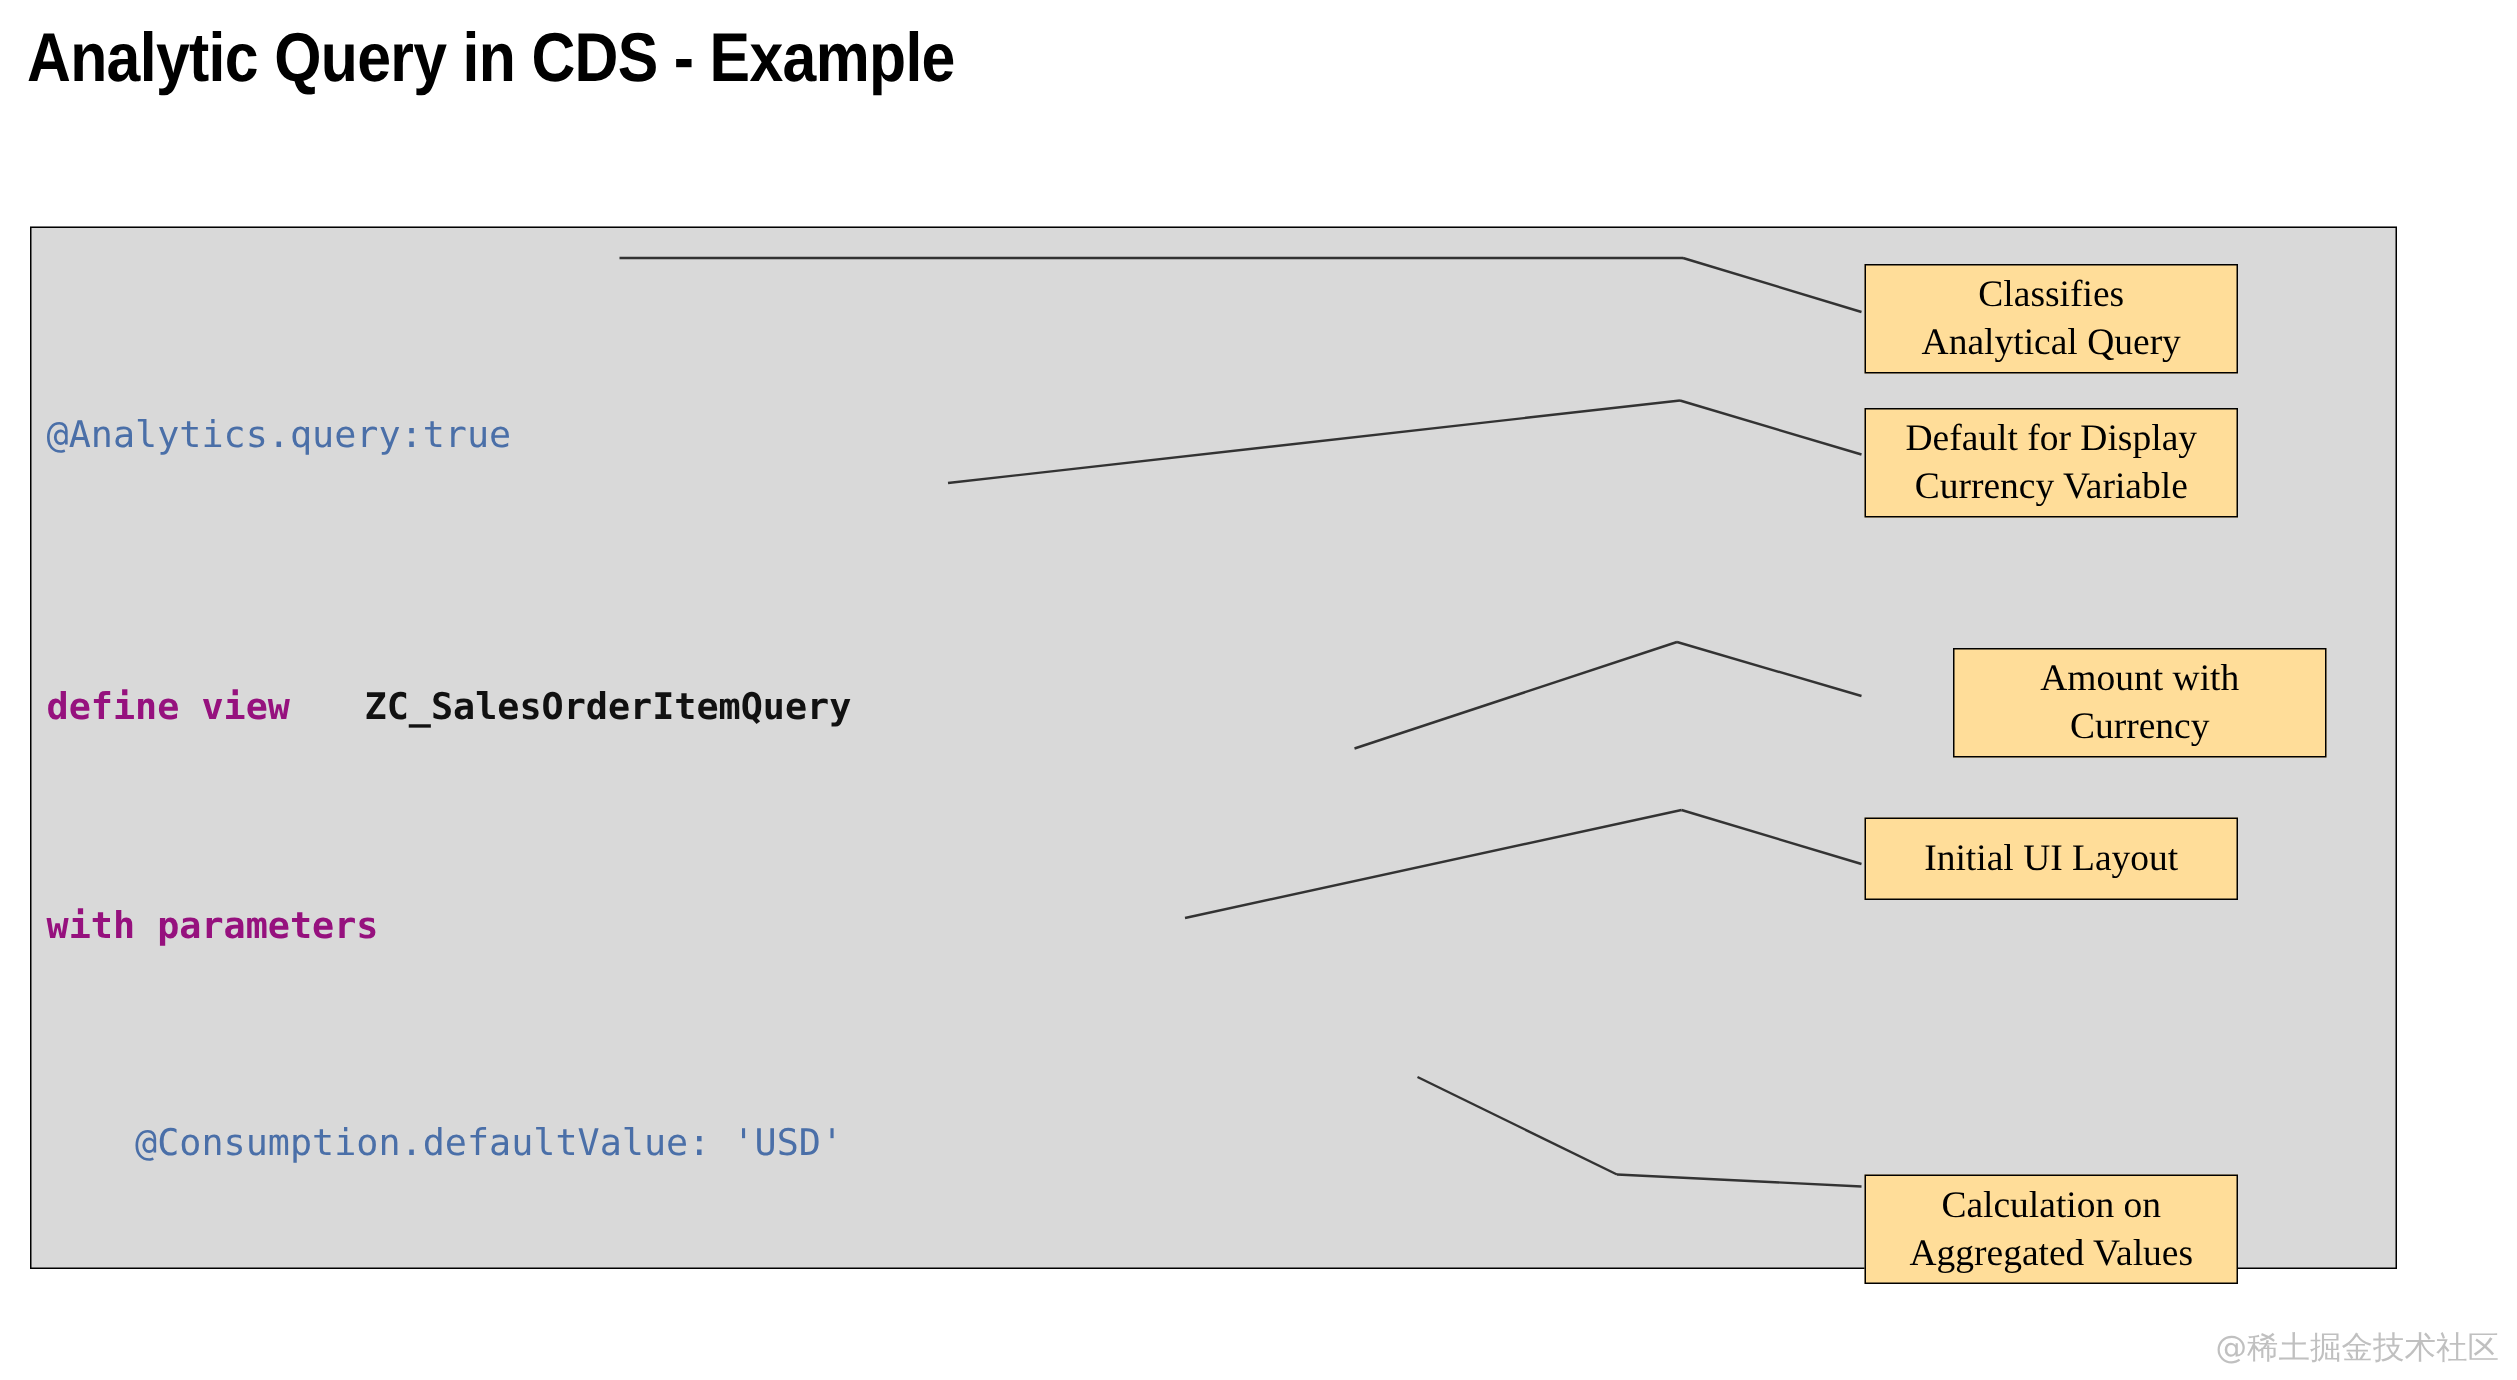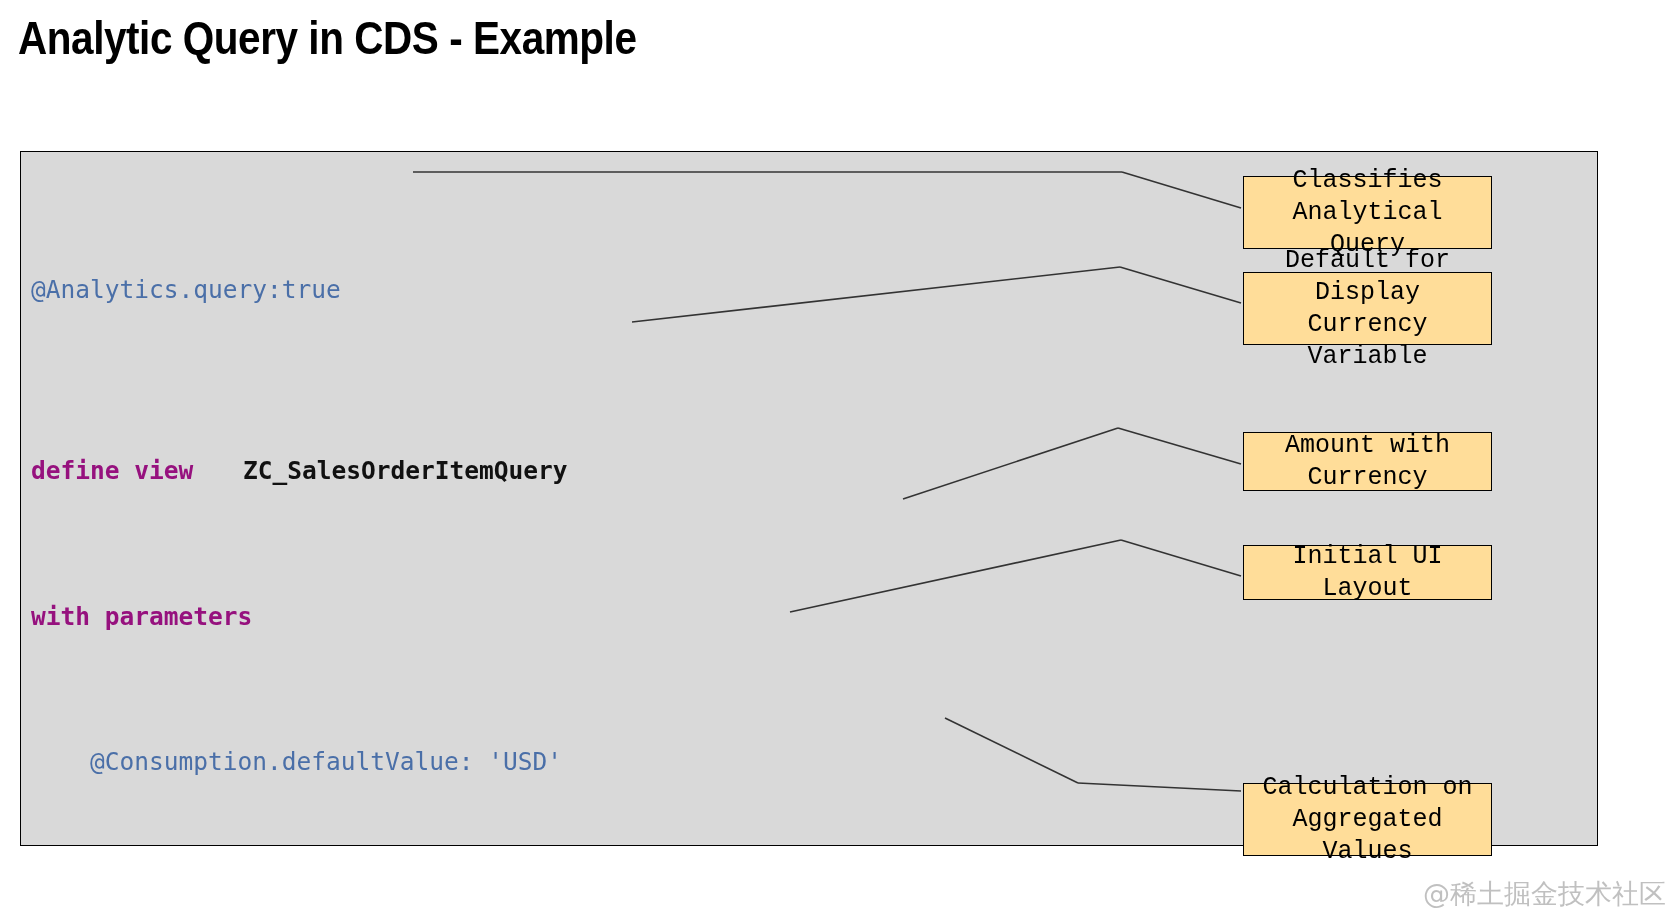--- a/index.html
+++ b/index.html
@@ -59,54 +59,54 @@
   .ann   { color: #4a6fa8; }           
   .kw    { color: #96117e; font-weight: bold; }  
   .id    { color: #111111; font-weight: bold; margin-left: 35px; }           
 
   
   .callout {
     position: absolute;
     background: #ffdd99;
     border: 1.5px solid #000000;
     box-sizing: border-box;
-    font-family: Liberation Mono, monospace;
+    font-family: Liberation Serif, serif;
     font-size: 25px;
     line-height: 32px;
     color: #000000;
     text-align: center;
     display: flex;
     align-items: center;
     justify-content: center;
     padding: 2px 6px;
   }
   .callout span { display: block; }
 
   #callout-classifies { left: 1243px; top: 176px; width: 249px; height: 73px; }
   #callout-default    { left: 1243px; top: 272px; width: 249px; height: 73px; }
-  #callout-amount     { left: 1243px; top: 432px; width: 249px; height: 59px; }
+  #callout-amount     { left: 1302px; top: 432px; width: 249px; height: 73px; }
   #callout-layout     { left: 1243px; top: 545px; width: 249px; height: 55px; text-align: center; }
   #callout-calc       { left: 1243px; top: 759px; width: 249px; height: 73px; margin-top: 24px; }
 
   
   #leader-lines {
     position: absolute;
     left: 0; top: 0;
     width: 1678px;
     height: 920px;
     pointer-events: none;
   }
 
   
   #watermark {
     position: absolute;
     right: 12px;
     bottom: 8px;
     font-family: "DejaVu Sans", sans-serif;
-    font-size: 27px;
+    font-size: 21px;
     color: #b6b6b6;
     opacity: 0.85;
     white-space: nowrap;
   }
 </style>
 </head>
 <body>
 
 <div id="slide-title">Analytic Query in CDS - Example</div>
 

